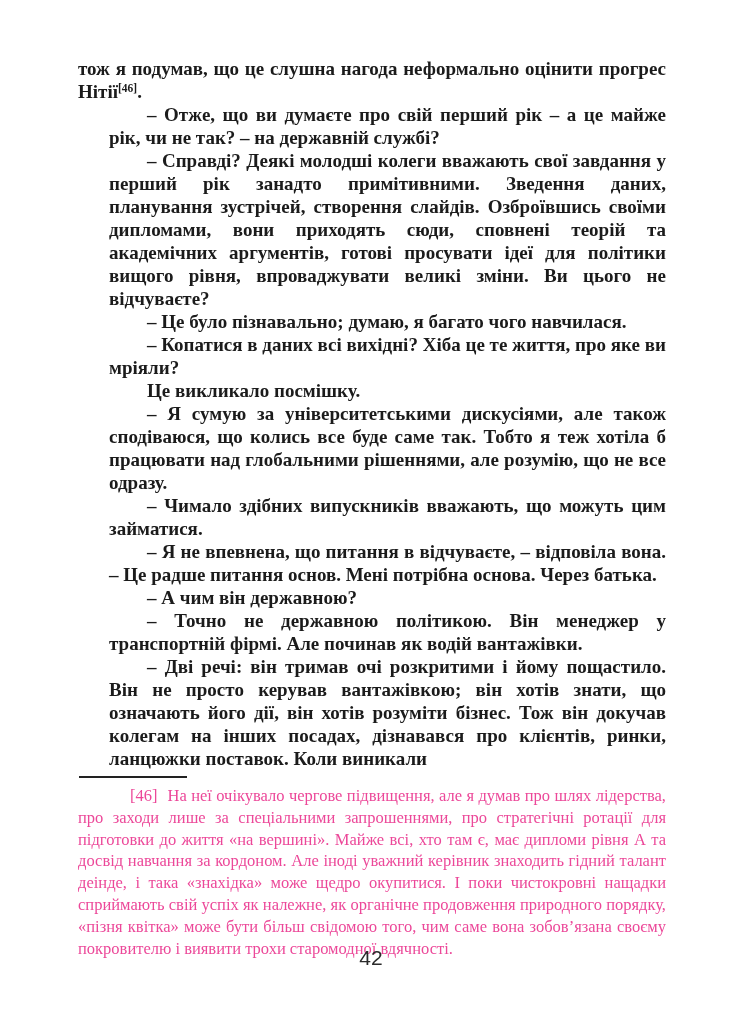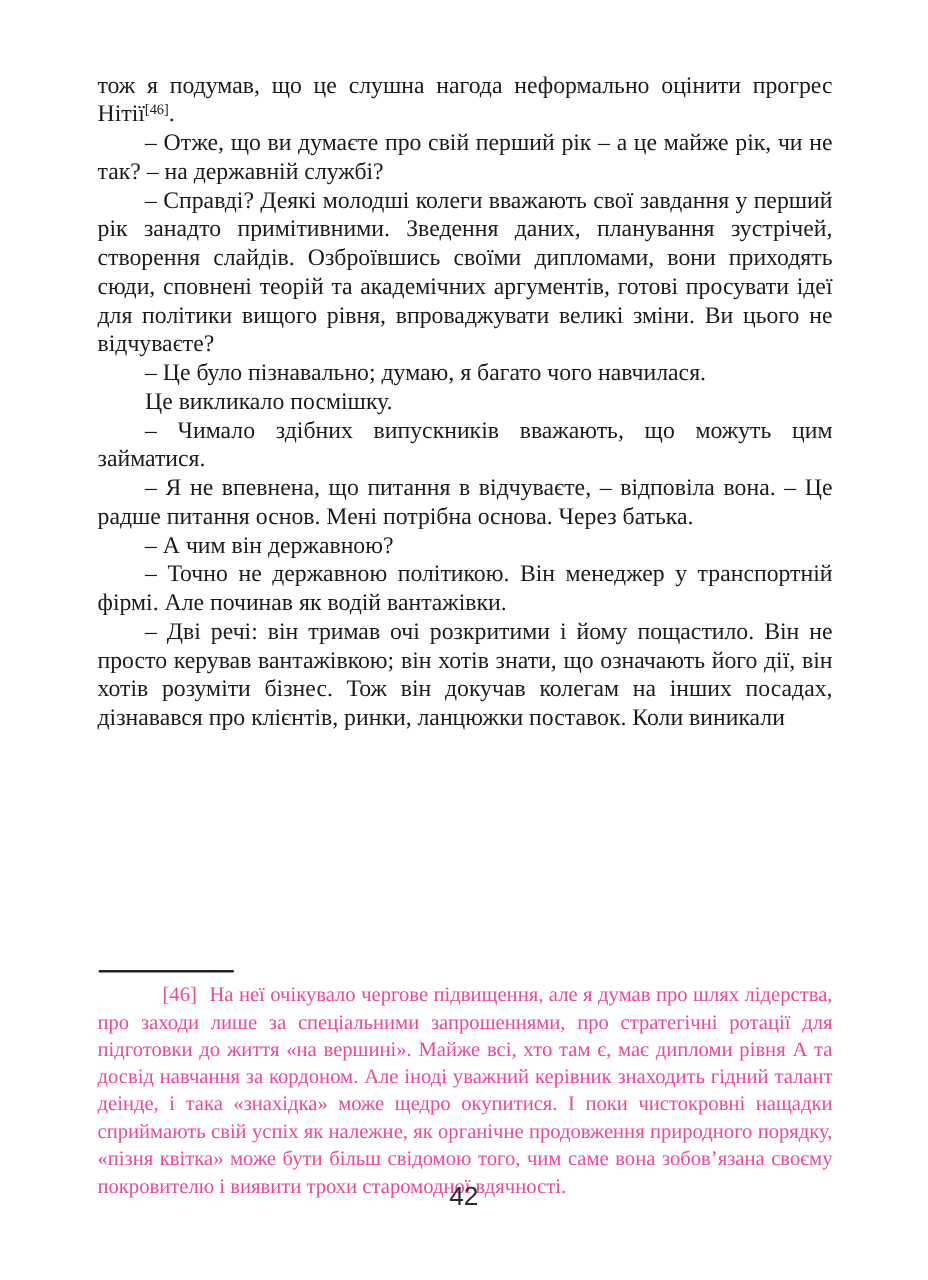--- a/index.html
+++ b/index.html
@@ -18,22 +18,22 @@
     position: absolute;
     left: 78px;
     top: 57px;
     width: 588px;
     font-family: "Liberation Serif", serif;
     font-size: 19px;
     line-height: 23px;
     color: #1b1b1b;
     text-align: justify;
   }
-  .para { margin: 0; padding: 0; }
-  .para.indent { text-indent: 38px; }
+  .para { margin: 0; padding: 0; font-weight: bold; }
+  .para.indent { text-indent: 38px; margin-left: 31px; }
   sup.fnref {
     font-size: 11.5px;
     line-height: 0;
     vertical-align: 6px;
   }
   .footnote-sep {
     position: absolute;
     left: 79px;
     top: 776px;
     width: 108px;
@@ -67,21 +67,23 @@
 </head>
 <body>
 
 <div class="page">
 
   <div class="text-block" id="main-text">
       <p class="para"><span>тож я подумав, що це слушна нагода неформально оцінити прогрес Нітії</span><sup class="fnref">[46]</sup><span>.</span></p>
       <p class="para indent"><span>– Отже, що ви думаєте про свій перший рік – а це майже рік, чи не так? – на державній службі?</span></p>
       <p class="para indent"><span>– Справді? Деякі молодші колеги вважають свої завдання у перший рік занадто примітивними. Зведення даних, планування зустрічей, створення слайдів. Озброївшись своїми дипломами, вони приходять сюди, сповнені теорій та академічних аргументів, готові просувати ідеї для політики вищого рівня, впроваджувати великі зміни. Ви цього не відчуваєте?</span></p>
       <p class="para indent"><span>– Це було пізнавально; думаю, я багато чого навчилася.</span></p>
+      <p class="para indent"><span>– Копатися в даних всі вихідні? Хіба це те життя, про яке ви мріяли?</span></p>
       <p class="para indent"><span>Це викликало посмішку.</span></p>
+      <p class="para indent"><span>– Я сумую за університетськими дискусіями, але також сподіваюся, що колись все буде саме так. Тобто я теж хотіла б працювати над глобальними рішеннями, але розумію, що не все одразу.</span></p>
       <p class="para indent"><span>– Чимало здібних випускників вважають, що можуть цим займатися.</span></p>
       <p class="para indent"><span>– Я не впевнена, що питання в відчуваєте, – відповіла вона. – Це радше питання основ. Мені потрібна основа. Через батька.</span></p>
       <p class="para indent"><span>– А чим він державною?</span></p>
       <p class="para indent"><span>– Точно не державною політикою. Він менеджер у транспортній фірмі. Але починав як водій вантажівки.</span></p>
       <p class="para indent"><span>– Дві речі: він тримав очі розкритими і йому пощастило. Він не просто керував вантажівкою; він хотів знати, що означають його дії, він хотів розуміти бізнес. Тож він докучав колегам на інших посадах, дізнавався про клієнтів, ринки, ланцюжки поставок. Коли виникали</span></p>
     </div>
 
   <div class="footnote-sep"></div>
 
   <div class="footnote">

